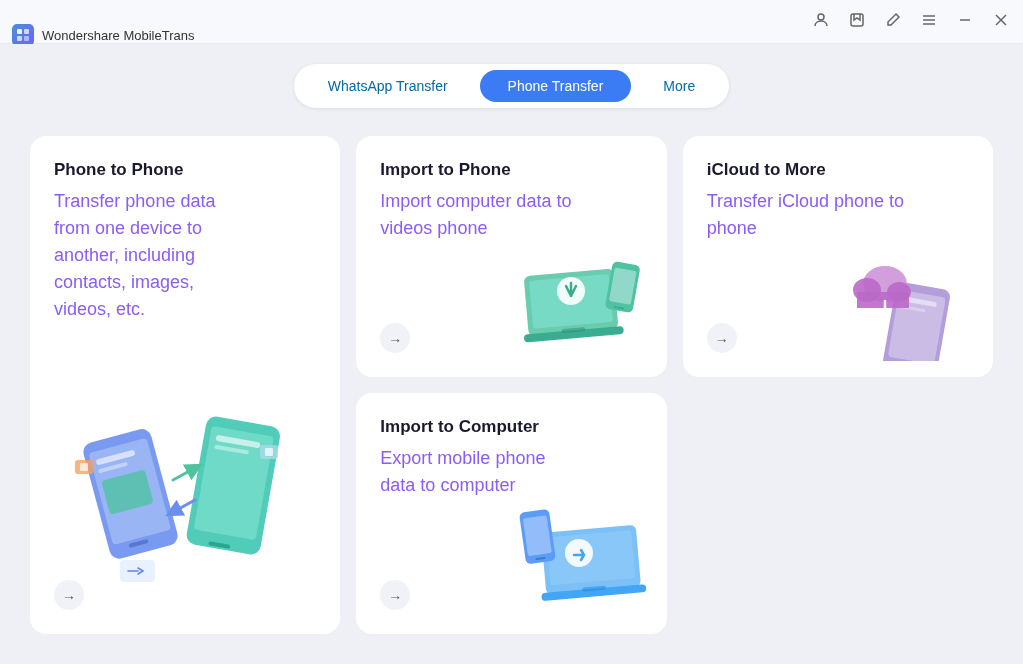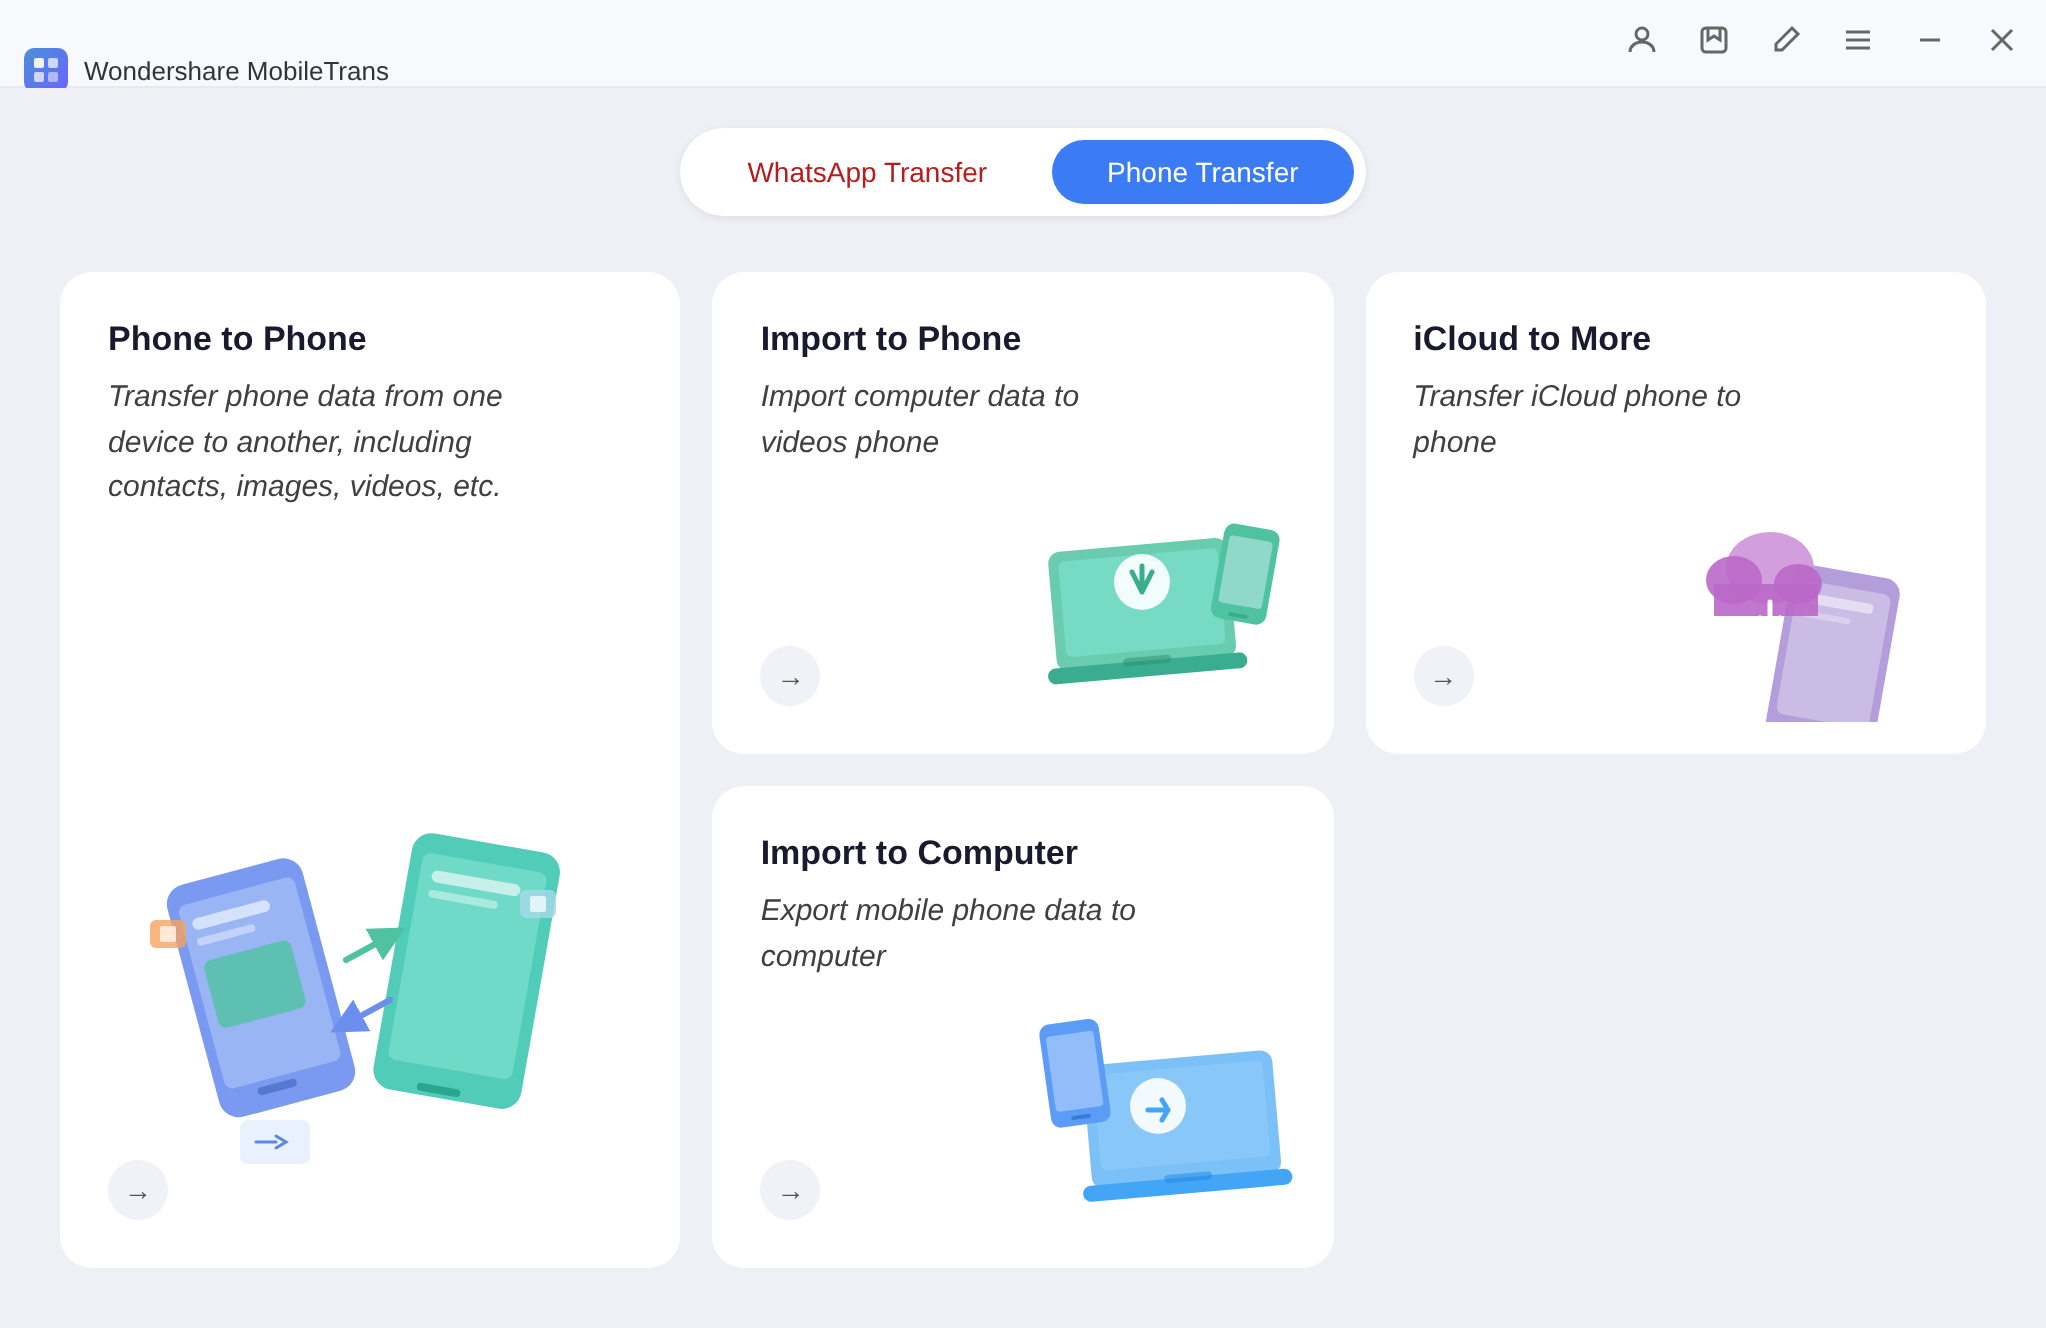--- a/index.html
+++ b/index.html
@@ -79,21 +79,21 @@
       align-self: center;
       margin-bottom: 28px;
       box-shadow: 0 1px 4px rgba(0,0,0,0.08);
     }
     .nav-tab {
       padding: 8px 28px;
       border-radius: 50px;
       font-size: 14px;
       font-weight: 500;
       cursor: pointer;
-      color: #b91c1c;
+      color: #0369a1;
       transition: all 0.2s;
       border: none;
       background: transparent;
     }
     .nav-tab.active {
       background: #3b7cf4;
       color: #ffffff;
     }
 
     
@@ -122,25 +122,24 @@
     }
 
     .card-title {
       font-size: 17px;
       font-weight: 700;
       color: #1a1a2e;
       margin-bottom: 8px;
     }
 
     .card-desc {
-      font-size: 15px;
-      color: #404040;
+      font-size: 18px;
+      color: #8b5cf6;
       line-height: 1.5;
       max-width: 200px;
-      font-style: italic;
     }
 
     .arrow-btn {
       width: 30px;
       height: 30px;
       border-radius: 50%;
       background: #f0f2f7;
       display: flex;
       align-items: center;
       justify-content: center;
@@ -229,20 +228,21 @@
       </svg>
     </span>
   </div>
 </div>
 
 <div class="main">
 
   <nav class="nav-tabs">
     <button class="nav-tab">WhatsApp Transfer</button>
     <button class="nav-tab active">Phone Transfer</button>
+    <button class="nav-tab">More</button>
   </nav>
 
   <div class="cards-grid">
 
     <div class="card card-large">
       <div class="card-title">Phone to Phone</div>
       <div class="card-desc">Transfer phone data from one device to another, including contacts, images, videos, etc.</div>
 
       <div style="flex:1; position:relative;">
         <svg width="240" height="200" viewBox="0 0 240 200" style="position:absolute;bottom:-10px;left:50%;transform:translateX(-50%)">

